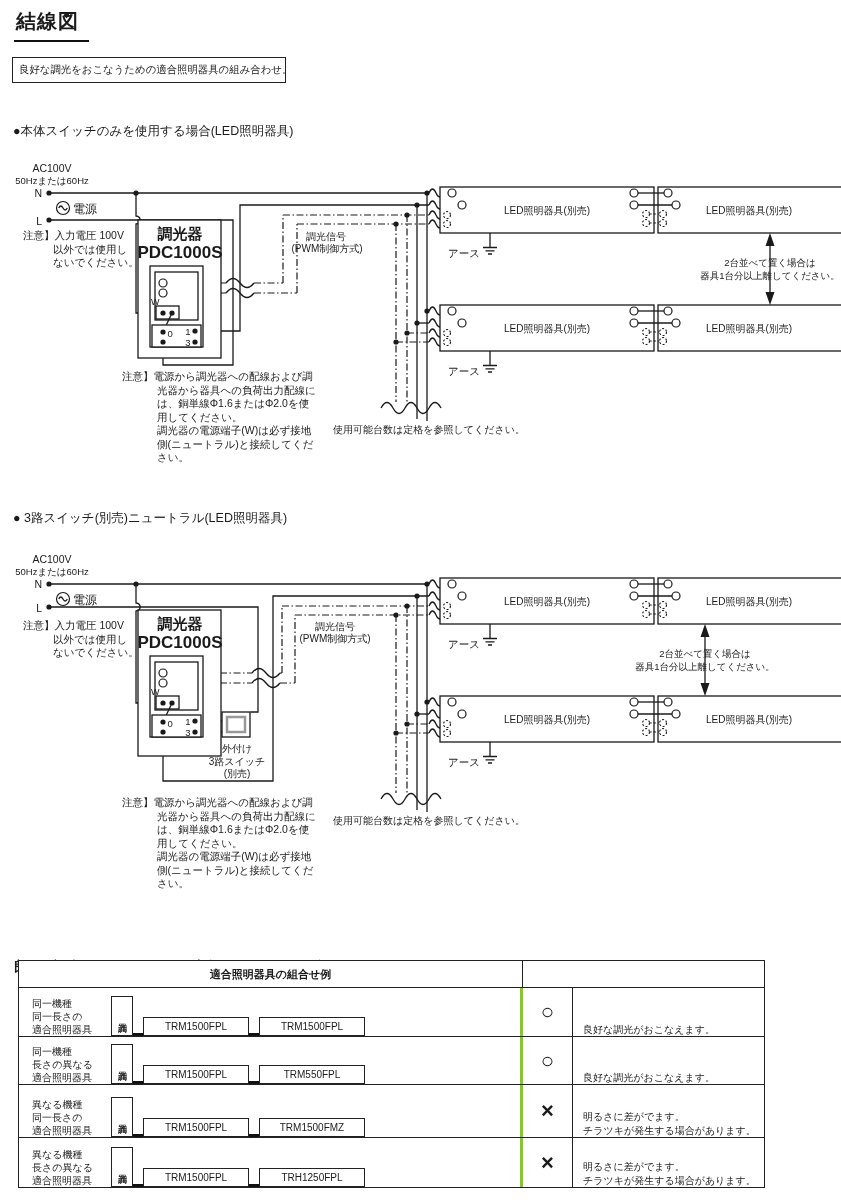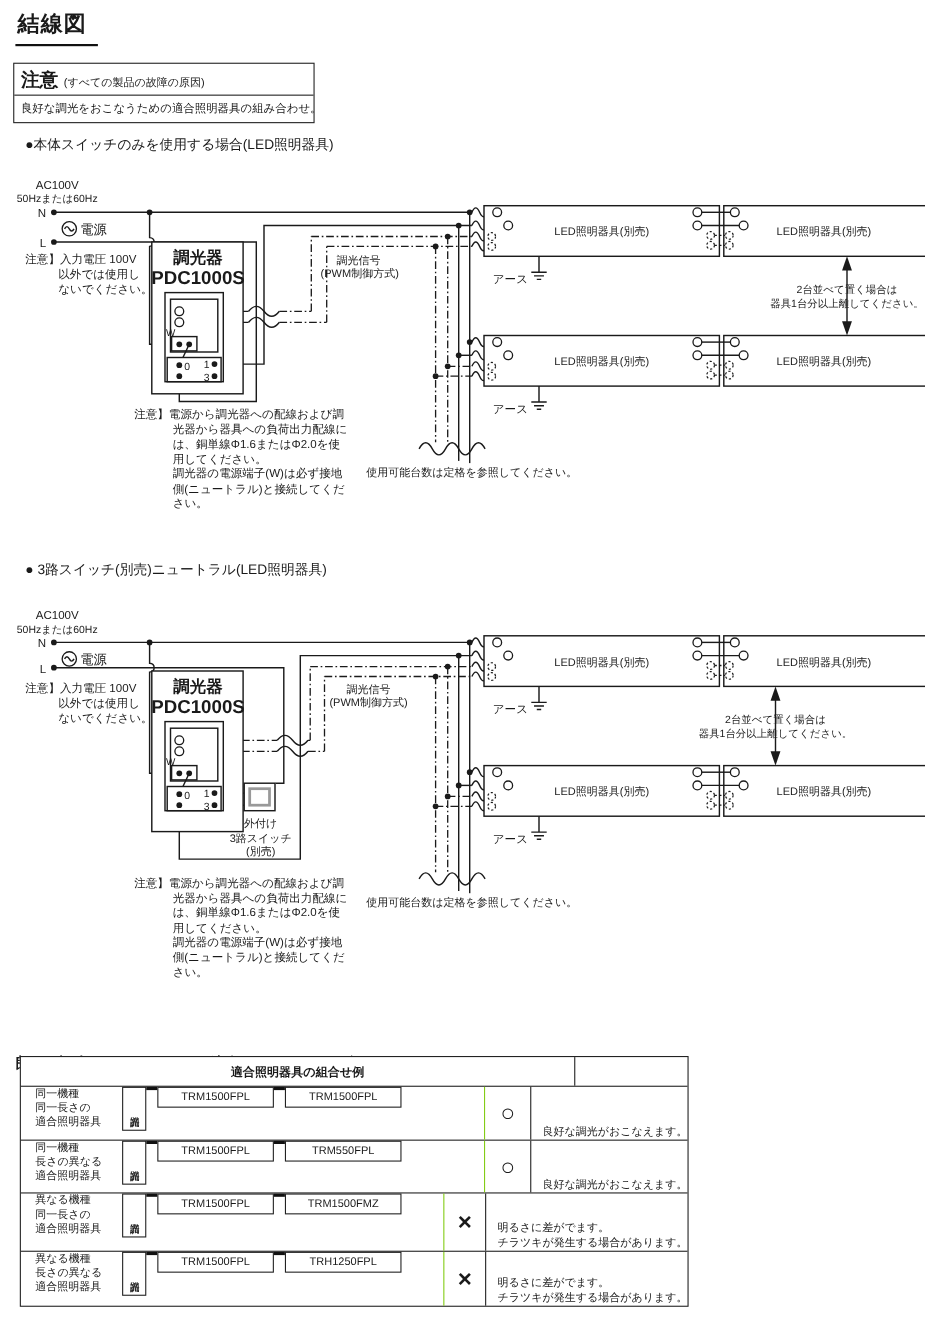--- a/index.html
+++ b/index.html
@@ -7,42 +7,42 @@
           font-family:"Liberation Sans","DejaVu Sans",sans-serif; color:#1a1a1a; }
   .abs { position:absolute; white-space:nowrap; }
   #main-title { left:14px; top:8px; font-size:20px; font-weight:bold; border-bottom:2.5px solid #111;
                 padding:0 10px 5px 2px; letter-spacing:1px; }
   #caution-box { left:12px; top:57px; width:272px; border:1.6px solid #222; background:#fff; }
   #caution-box .row1 { display:flex; align-items:baseline; gap:5px; padding:3px 7px 2px 6px;
                        border-bottom:1px solid #222; }
   #caution-box .big { font-size:17px; font-weight:bold; }
   #caution-box .small { font-size:10px; }
   #caution-box .row2 { padding:5px 6px; font-size:10.4px; }
-  .section-head { left:23px; font-size:12.5px; }
+  .section-head { left:13px; font-size:12.5px; }
   #sec1-head { top:123px; }
   #sec2-head { top:510px; }
   .nt { position:absolute; font-size:10.5px; white-space:nowrap; }
   svg { position:absolute; left:0; top:0; }
   svg text { fill:#1a1a1a; }
   .wire { stroke:#1a1a1a; stroke-width:1.3; fill:none; }
   .sig  { stroke:#1a1a1a; stroke-width:1.2; fill:none; stroke-dasharray:7 2.5 1.5 2.5; }
   .dashw{ stroke:#1a1a1a; stroke-width:1.2; fill:none; stroke-dasharray:2.2 2; }
   .box  { stroke:#1a1a1a; stroke-width:1.3; fill:#fff; }
   .term { stroke:#1a1a1a; stroke-width:1.2; fill:#fff; }
   .term-d { stroke:#1a1a1a; stroke-width:1.1; fill:#fff; stroke-dasharray:2 1.8; }
   .dot { fill:#1a1a1a; stroke:none; }
   .tri { fill:#1a1a1a; }
   
-  #tbl { left:18px; top:960px; width:608px; border:1.6px solid #222; box-sizing:border-box; background:#fff; }
+  #tbl { left:18px; top:960px; width:747px; border:1.6px solid #222; box-sizing:border-box; background:#fff; }
   #tbl .hd { display:flex; height:26px; border-bottom:1.4px solid #222; font-weight:bold; font-size:11px; }
   #tbl .hd .h1 { width:504px; border-right:1px solid #222; display:flex; align-items:center; justify-content:center; box-sizing:border-box; }
   #tbl .hd .h2 { flex:1; display:flex; align-items:center; justify-content:center; }
   #tbl .trow { display:flex; border-bottom:1px solid #222; }
   #tbl .trow:last-child { border-bottom:none; }
-  .c1 { width:504px; border-right:1px solid #84cc16; display:flex; align-items:flex-start; padding-left:13px; box-sizing:border-box; }
+  .c1 { width:504px; border-right:3px solid #84cc16; display:flex; align-items:flex-end; padding-left:13px; box-sizing:border-box; }
   .labels { width:79px; font-size:10px; line-height:13px; }
   .dimbox { width:20px; height:38px; border:1px solid #222; display:flex; align-items:center; justify-content:center;
             font-size:9px; writing-mode:vertical-rl; text-orientation:upright; line-height:1; flex:none; }
   .conn { width:10px; height:3px; background:#111; flex:none; }
   .fixbox { width:104px; height:17px; border:1px solid #222; display:flex; align-items:center; justify-content:center;
             font-size:10px; flex:none; }
   .c2 { width:50px; border-right:1px solid #222; display:flex; align-items:center; justify-content:center;
         font-size:22px; font-weight:bold; box-sizing:border-box; }
   .c3 { flex:1; display:flex; flex-direction:column; justify-content:flex-end; padding-left:10px; font-size:10px; line-height:13.5px; }
   #tbl-title { left:13px; top:958px; font-size:13.5px; font-weight:bold; }
@@ -268,24 +268,20 @@
       <use href="#gnd" y="391"></use>
       <use href="#gnd" y="509"></use>
       <use href="#spacer" x="-65" y="391"></use>
       <use href="#cap" y="391"></use>
     </g>
   </svg>
 
   <div class="abs" id="main-title">結線図</div>
 
   <div class="abs" id="caution-box">
-    <div class="row1">
-      <span class="big">注意</span>
-      <span class="small">(すべての製品の故障の原因)</span>
-    </div>
     <div class="row2">良好な調光をおこなうための適合照明器具の組み合わせ。</div>
   </div>
 
   <div class="abs section-head" id="sec1-head">●本体スイッチのみを使用する場合(LED照明器具)</div>
   <div class="abs section-head" id="sec2-head">● 3路スイッチ(別売)ニュートラル(LED照明器具)</div>
 
   <div class="nt" style="left:23px; top:229px;">注意】入力電圧 100V</div>
   <div class="nt" style="left:53px; top:242.5px;">以外では使用し</div>
   <div class="nt" style="left:53px; top:256px;">ないでください。</div>
   <div class="nt" style="left:23px; top:619px;">注意】入力電圧 100V</div>

